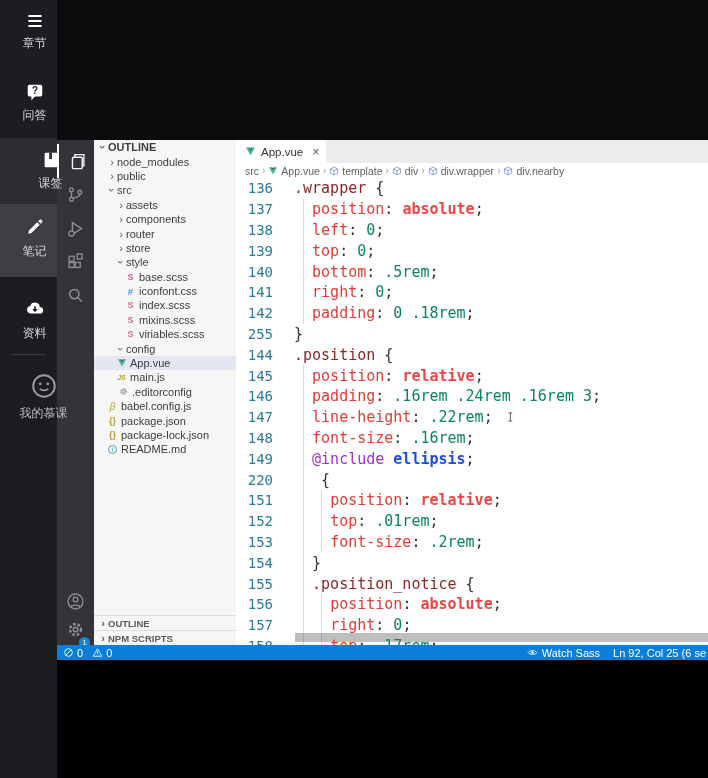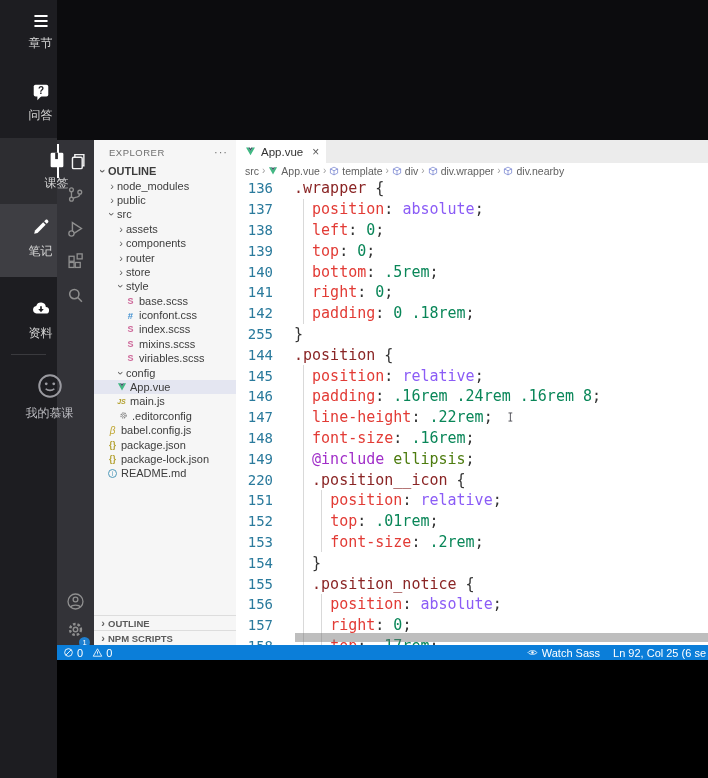--- a/index.html
+++ b/index.html
@@ -1,20 +1,20 @@
 <!DOCTYPE html>
 <html><head>
 <meta charset="utf-8">
 <style>
   html,body{margin:0;padding:0;background:#000;}
   .stage{position:relative;width:708px;height:778px;overflow:hidden;background:#000;
          font-family:"Liberation Sans",sans-serif;-webkit-font-smoothing:antialiased;}
   
   .plat-sidebar{position:absolute;left:0;top:0;width:57px;height:778px;background:#1d1d21;z-index:3;}
-  .plat-item{position:absolute;left:12px;width:57px;display:flex;flex-direction:column;align-items:center;cursor:pointer;}
+  .plat-item{position:absolute;left:6px;width:57px;display:flex;flex-direction:column;align-items:center;cursor:pointer;}
   .plat-item .p-ico{width:26px;height:26px;display:flex;align-items:center;justify-content:center;}
   .plat-item .p-lbl{margin-top:5px;font-size:12px;color:#d8d8d8;white-space:nowrap;}
   .band{position:absolute;left:0;width:57px;}
   .band-hi1{background:#2d2d31;}
   .band-hi2{background:#3e3e43;}
   .plat-div{position:absolute;left:11px;width:35px;height:1px;background:#3a3a3e;}
   .top-void{position:absolute;left:57px;top:0;width:651px;height:140px;background:#0c0c0e;}
   
   .vscode{position:absolute;left:57px;top:140px;width:651px;height:520px;background:#fff;}
   .activitybar{position:absolute;left:0;top:0;width:37px;height:505px;background:#333338;}
@@ -46,24 +46,24 @@
   .crumbs{height:15px;display:flex;align-items:center;padding-left:9px;font-size:10.5px;color:#616161;gap:3px;white-space:nowrap;background:#fff;}
   .crumb{display:flex;align-items:center;gap:3px;cursor:pointer;}
   .crumb-sep{color:#9d9d9d;font-size:10px;}
   .code{position:relative;height:467px;overflow:hidden;font-family:"DejaVu Sans Mono",monospace;font-size:15px;}
   .code-line{height:20.8px;display:flex;align-items:center;cursor:text;}
   .ln{width:37px;text-align:right;color:#2a7a9c;font-size:14px;flex:none;}
   .lc{position:relative;padding-left:21px;white-space:pre;height:100%;display:flex;align-items:center;flex:1;}
   .guide{position:absolute;top:0;bottom:0;width:1px;background:#d9d9d9;}
   .tk-sel{color:#8a2525;}
   .tk-prop{color:#e23b35;}
-  .tk-val{color:#8b5cf6;}
+  .tk-val{color:#ef4444;font-weight:bold;}
   .tk-num{color:#098658;}
   .tk-at{color:#a12fc9;}
-  .tk-fn{color:#4d7c0f;}
+  .tk-fn{color:#1d4ed8;font-weight:bold;}
   .tk-pun{color:#333;}
   .hscroll{position:absolute;left:59px;right:0;top:455px;height:9px;background:rgba(110,110,110,.45);cursor:pointer;}
   .ibeam{position:absolute;left:270px;top:231px;width:10px;height:16px;}
   
   .statusbar{position:absolute;left:0;bottom:0;width:651px;height:15px;background:#0b7ed9;display:flex;align-items:center;justify-content:space-between;color:#fff;font-size:11px;overflow:hidden;}
   .sb-left{display:flex;align-items:center;gap:9px;padding-left:6px;}
   .sb-right{display:flex;align-items:center;gap:13px;padding-right:2px;white-space:nowrap;}
   .sb-item{display:flex;align-items:center;gap:3px;cursor:pointer;}
   .sb-item svg{width:11px;height:11px;}
   .rd-ico{width:9px;height:9px;border:1px solid #519aba;border-radius:50%;color:#519aba;font-size:6.5px;display:flex;align-items:center;justify-content:center;box-sizing:border-box;}
@@ -184,24 +184,20 @@
         </div>
         <div class="act-ico" style="top: 472px;">
           <svg viewBox="0 0 16 16" width="100%" height="100%" fill="none">
             <circle cx="8" cy="8" r="4.6" stroke="currentColor" stroke-width="2" stroke-dasharray="2.2 1.6"></circle>
             <circle cx="8" cy="8" r="1.9" stroke="currentColor" stroke-width="1.2"></circle>
           </svg>
           <span class="act-badge">1</span>
         </div>
       </div>
     <div class="explorer">
-      <div class="exp-head">
-        <span class="exp-title">EXPLORER</span>
-        <span class="exp-dots">···</span>
-      </div>
       <div id="tree">
           <div class="tree-row bold" style="padding-left: 4px;">
             <span class="chev down">›</span>
             <span class="tlbl">OUTLINE</span>
           </div>
           <div class="tree-row" style="padding-left: 13px;">
             <span class="chev">›</span>
             <span class="tlbl">node_modules</span>
           </div>
           <div class="tree-row" style="padding-left: 13px;">
@@ -434,37 +430,37 @@
           <div class="code-line">
             <span class="ln">144</span>
             <span class="lc"><span class="tk-sel">.position</span><span class="tk-pun"> {</span></span>
           </div>
           <div class="code-line">
             <span class="ln">145</span>
             <span class="lc"><span class="guide" style="left: 30px;"></span><span>  </span><span class="tk-prop">position</span><span class="tk-pun">: </span><span class="tk-val">relative</span><span class="tk-pun">;</span></span>
           </div>
           <div class="code-line">
             <span class="ln">146</span>
-            <span class="lc"><span class="guide" style="left: 30px;"></span><span>  </span><span class="tk-prop">padding</span><span class="tk-pun">: </span><span class="tk-num">.16rem .24rem .16rem 8</span><span class="tk-pun">;</span></span>
+            <span class="lc"><span class="guide" style="left: 30px;"></span><span>  </span><span class="tk-prop">padding</span><span class="tk-pun">: </span><span class="tk-num">.16rem .24rem .16rem 3</span><span class="tk-pun">;</span></span>
           </div>
           <div class="code-line">
             <span class="ln">147</span>
             <span class="lc"><span class="guide" style="left: 30px;"></span><span>  </span><span class="tk-prop">line-height</span><span class="tk-pun">: </span><span class="tk-num">.22rem</span><span class="tk-pun">;</span></span>
           </div>
           <div class="code-line">
             <span class="ln">148</span>
             <span class="lc"><span class="guide" style="left: 30px;"></span><span>  </span><span class="tk-prop">font-size</span><span class="tk-pun">: </span><span class="tk-num">.16rem</span><span class="tk-pun">;</span></span>
           </div>
           <div class="code-line">
             <span class="ln">149</span>
             <span class="lc"><span class="guide" style="left: 30px;"></span><span>  </span><span class="tk-at">@include</span><span class="tk-pun"> </span><span class="tk-fn">ellipsis</span><span class="tk-pun">;</span></span>
           </div>
           <div class="code-line">
             <span class="ln">220</span>
-            <span class="lc"><span class="guide" style="left: 30px;"></span><span>  </span><span class="tk-sel">.position__icon</span><span class="tk-pun"> {</span></span>
+            <span class="lc"><span class="guide" style="left: 30px;"></span><span>  </span><span class="tk-pun"> {</span></span>
           </div>
           <div class="code-line">
             <span class="ln">151</span>
             <span class="lc"><span class="guide" style="left: 30px;"></span><span class="guide" style="left: 48px;"></span><span>    </span><span class="tk-prop">position</span><span class="tk-pun">: </span><span class="tk-val">relative</span><span class="tk-pun">;</span></span>
           </div>
           <div class="code-line">
             <span class="ln">152</span>
             <span class="lc"><span class="guide" style="left: 30px;"></span><span class="guide" style="left: 48px;"></span><span>    </span><span class="tk-prop">top</span><span class="tk-pun">: </span><span class="tk-num">.01rem</span><span class="tk-pun">;</span></span>
           </div>
           <div class="code-line">

